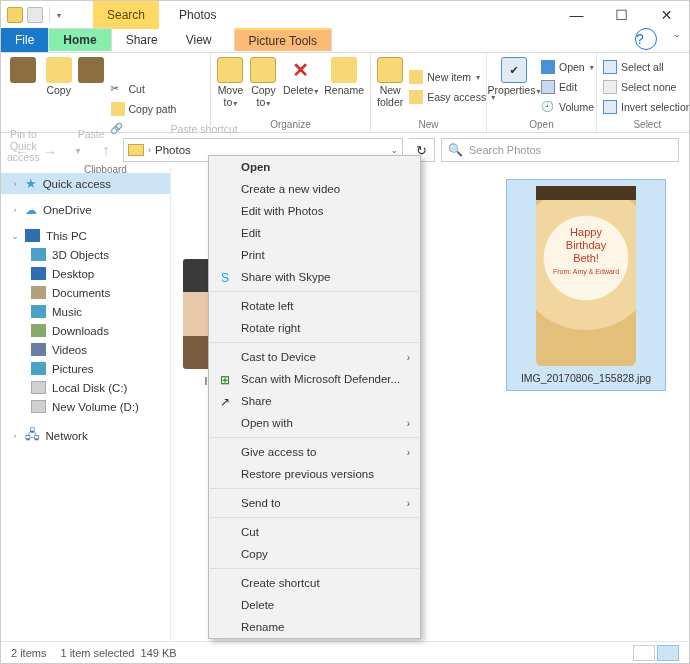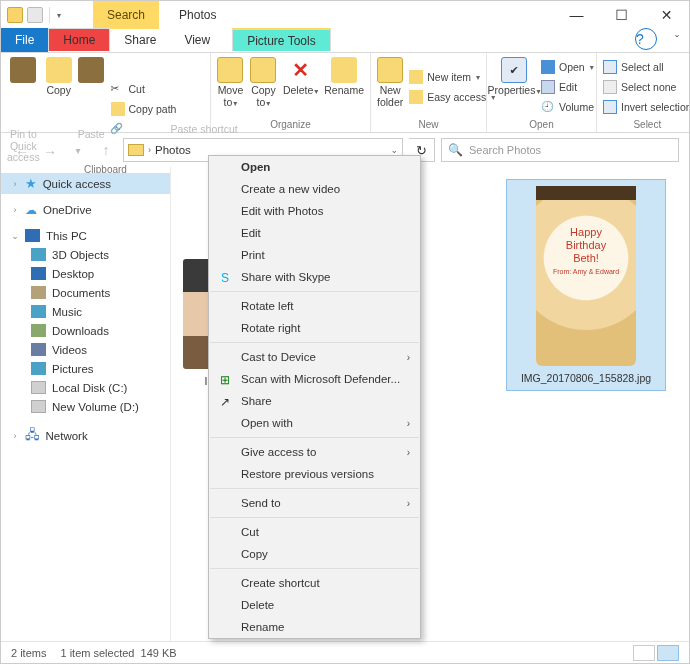--- a/index.html
+++ b/index.html
@@ -12,22 +12,22 @@
   .qat-sep { width:1px; height:16px; background:#ddd; margin:0 2px;}
   .titlebar-middle { flex:1; display:flex; align-items:center; gap:20px; padding-left:26px;}
   .manage-tab { background:#ffd966; color:#5e4a00; padding:4px 14px; font-size:12px; height:100%; display:flex; align-items:center;}
   .title-text { font-size:12px; color:#333;}
   .win-buttons { display:flex;}
   .win-btn { width:45px; display:flex; align-items:center; justify-content:center; font-size:14px; color:#333; cursor:pointer;}
   
   .tabs { height:24px; display:flex; align-items:flex-end; border-bottom:1px solid #dadada;}
   .tab { padding:4px 14px; font-size:12px; color:#333; cursor:pointer; height:24px; display:flex; align-items:center;}
   .tab.file { background:#1979ca; color:#fff;}
-  .tab.active { border:1px solid #dadada; border-bottom:1px solid #fff; background:#ef4444;}
-  .tab.picture-tools { border:1px solid #dadada; border-top:2px solid #ffd966; border-bottom:1px solid #fff; background:#5eead4; margin-left:8px;}
+  .tab.active { border:1px solid #dadada; border-bottom:1px solid #fff; background:#86efac;font-weight:bold;}
+  .tab.picture-tools { border:1px solid #dadada; border-top:2px solid #ffd966; border-bottom:1px solid #fff; background:#fdba74; margin-left:8px;}
   .tabs .help { margin-left:auto; padding-right:12px; color:#1979ca; font-size:14px; width:22px; height:22px; border:1px solid #1979ca; border-radius:50%; display:flex; align-items:center; justify-content:center; margin-top:-2px; margin-bottom:2px; margin-right:8px;}
   
   .ribbon { height:80px; background:#fff; border-bottom:1px solid #dadada; display:flex;}
   .ribbon-group { border-right:1px solid #e5e5e5; display:flex; flex-direction:column; padding:2px 6px 0 6px; justify-content:space-between;}
   .ribbon-group-label { font-size:10px; color:#777; text-align:center; padding-bottom:2px;}
   .ribbon-row { display:flex; gap:6px; flex:1;}
   .big-btn { display:flex; flex-direction:column; align-items:center; justify-content:flex-start; width:42px; gap:2px; cursor:pointer; padding-top:2px;}
   .big-btn .icon { width:26px; height:26px; border-radius:3px; display:flex; align-items:center; justify-content:center;}
   .big-btn .label { font-size:10.5px; text-align:center; line-height:1.1; color:#444;}
   .small-stack { display:flex; flex-direction:column; gap:2px; justify-content:center;}

